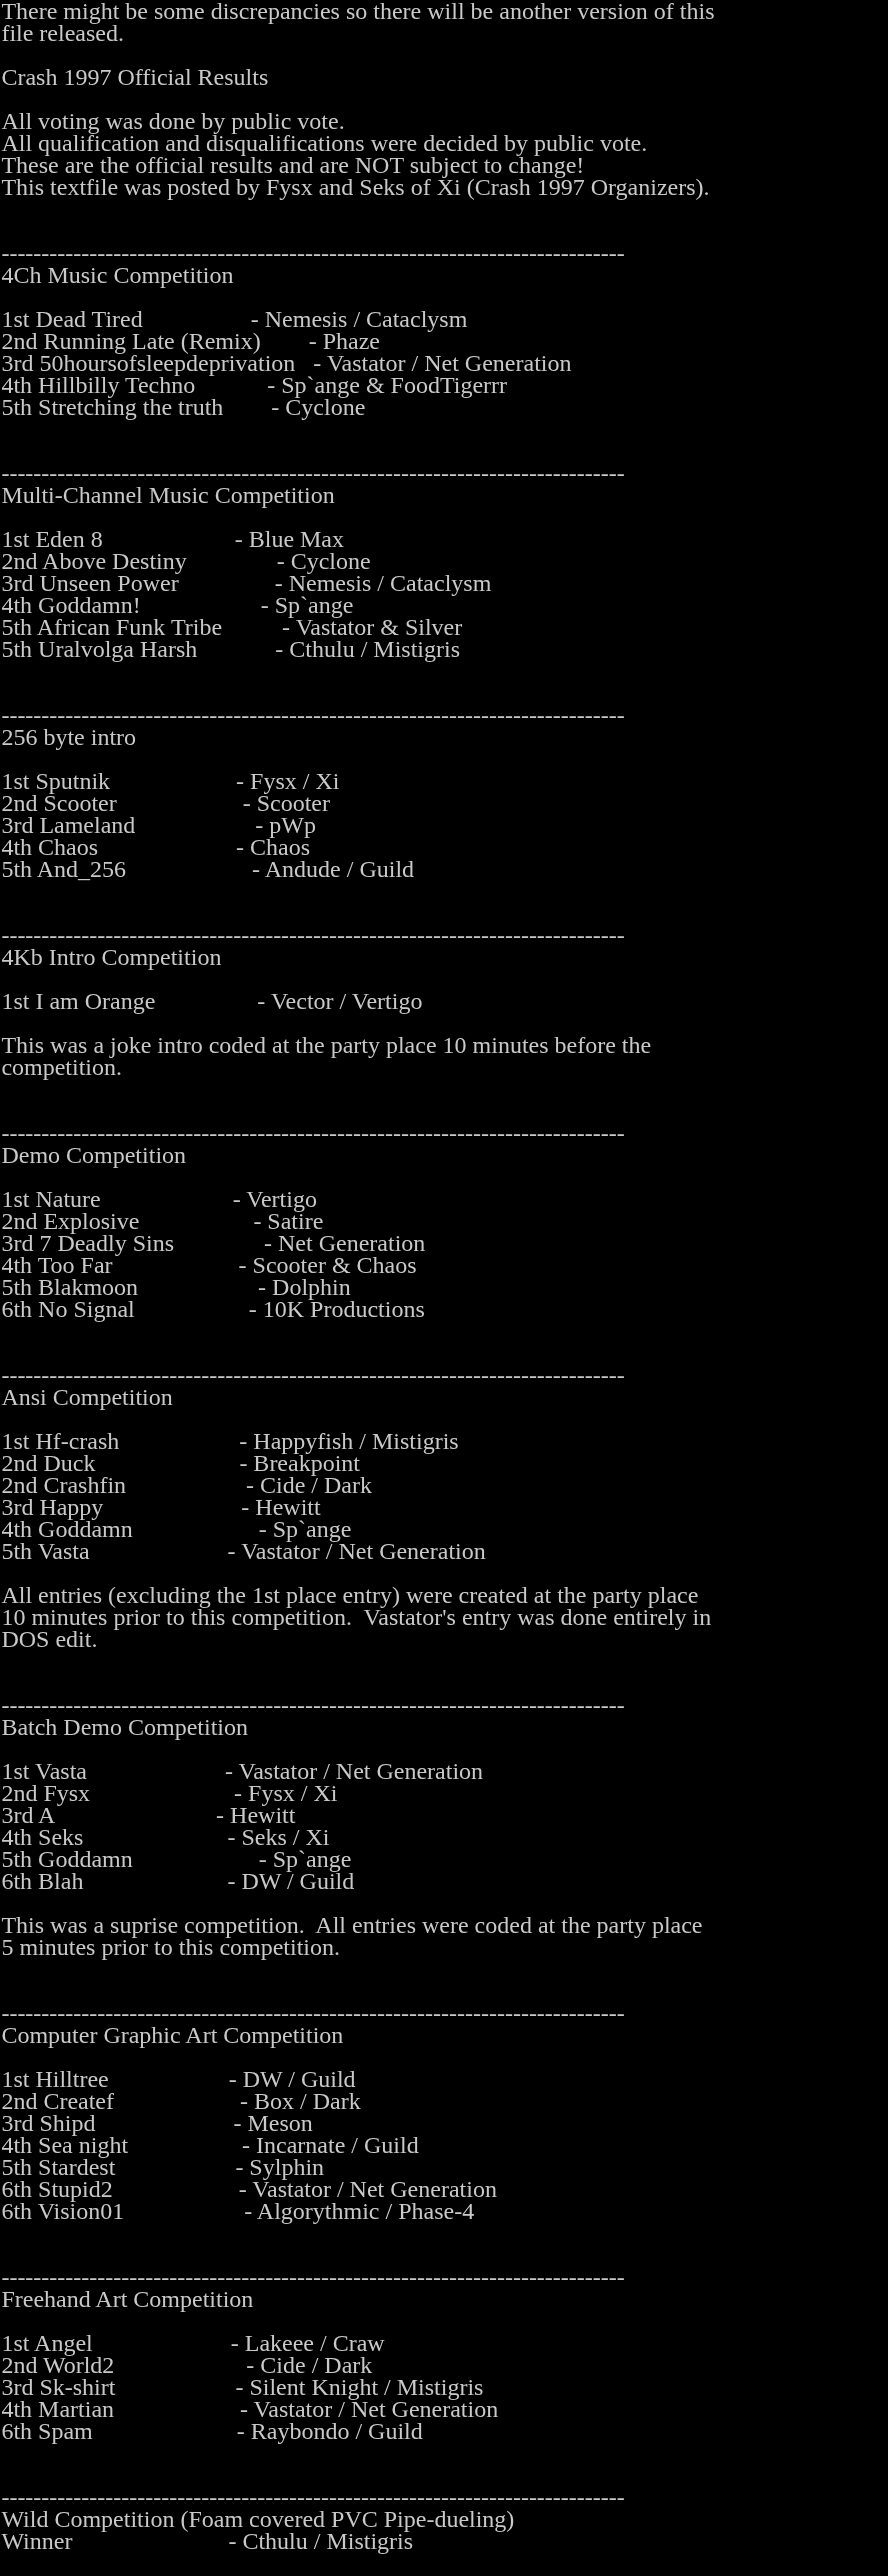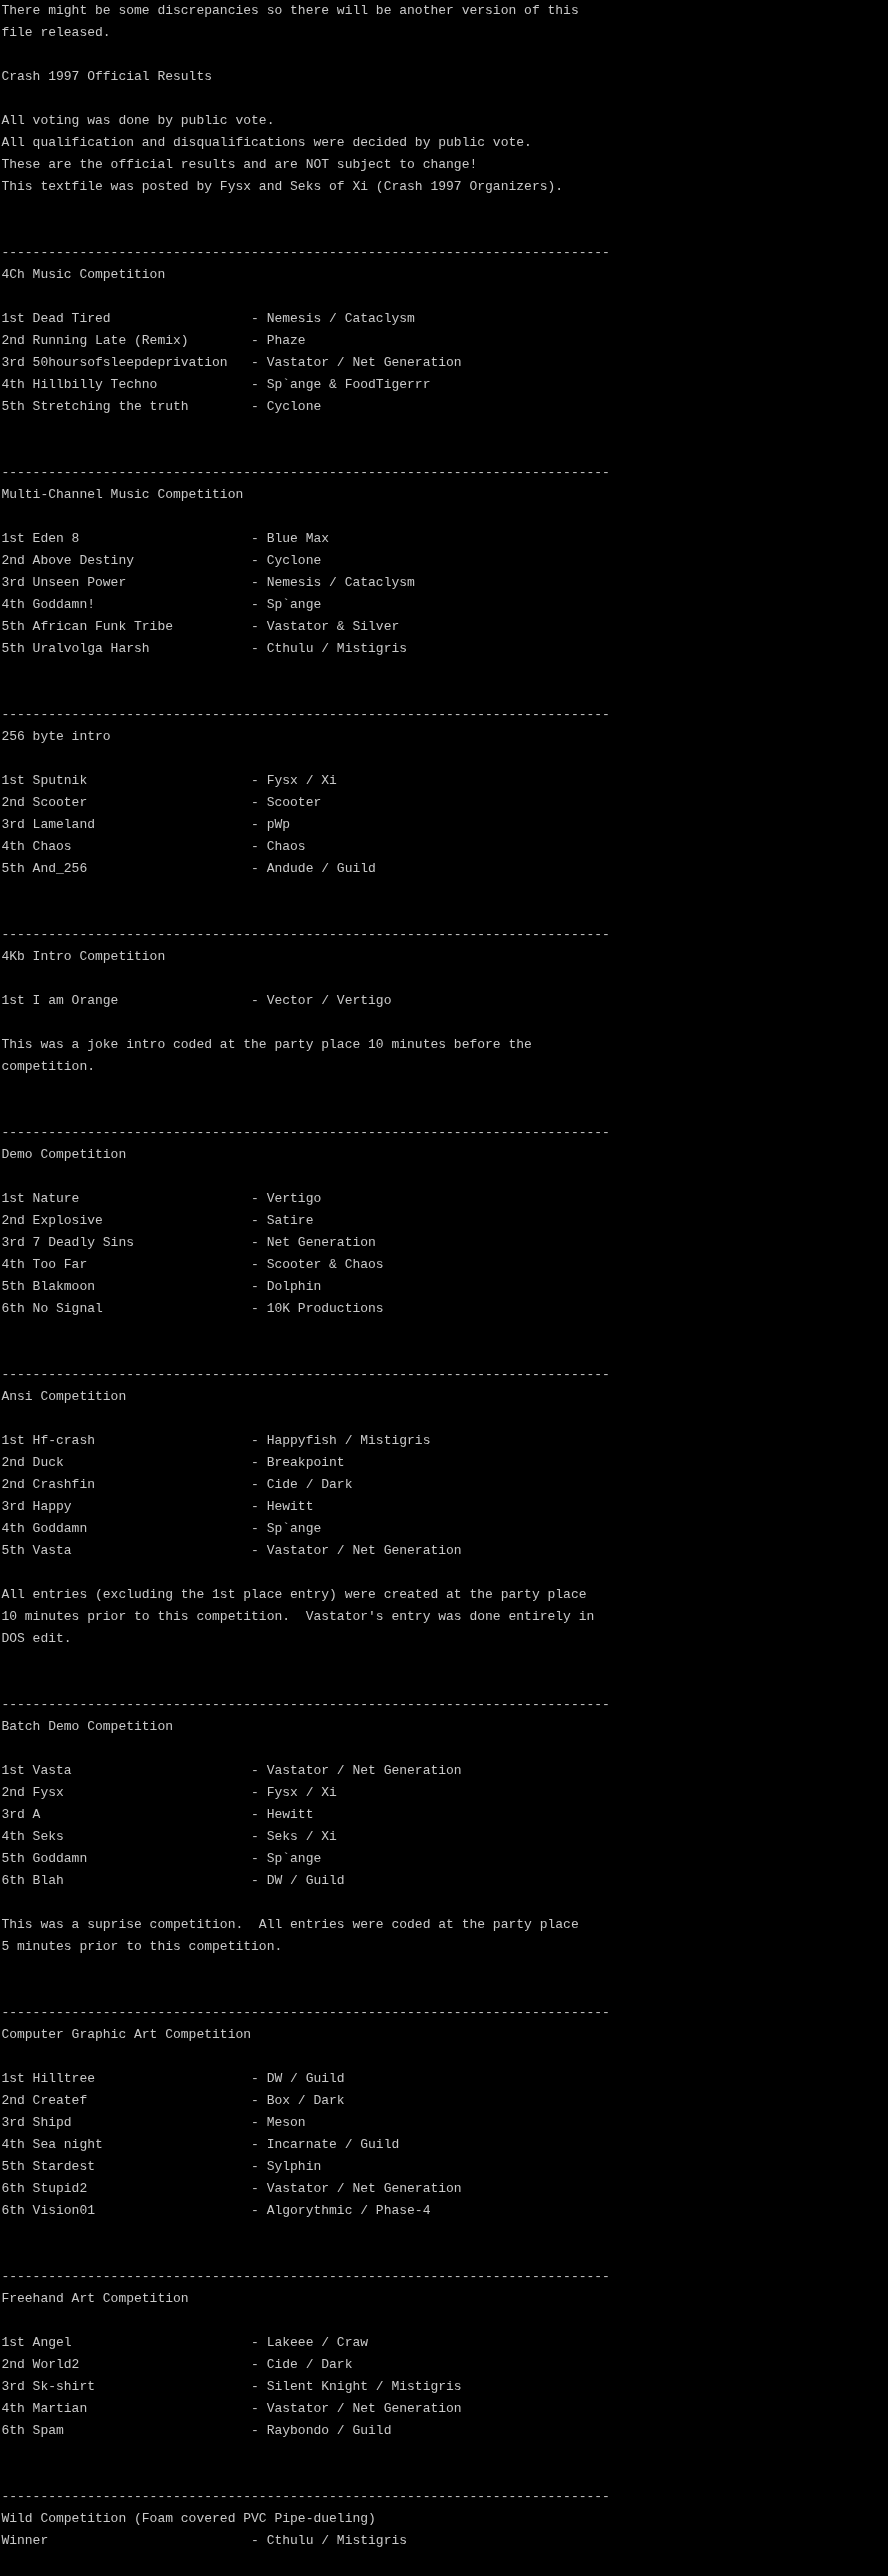--- a/index.html
+++ b/index.html
@@ -11,22 +11,22 @@
     position: relative;
     width: 888px;
     height: 2576px;
     background: #000000;
     overflow: hidden;
   }
   #file {
     position: absolute;
     top: 0;
     left: 1.4px;
-    font-family: Liberation Mono, monospace;
-    font-size: 13px;
+    font-family: Liberation Serif, serif;
+    font-size: 24px;
     line-height: 22px;
     white-space: pre;
   }
   .line {
     height: 22px;
   }
 </style>
 </head>
 <body>
 

